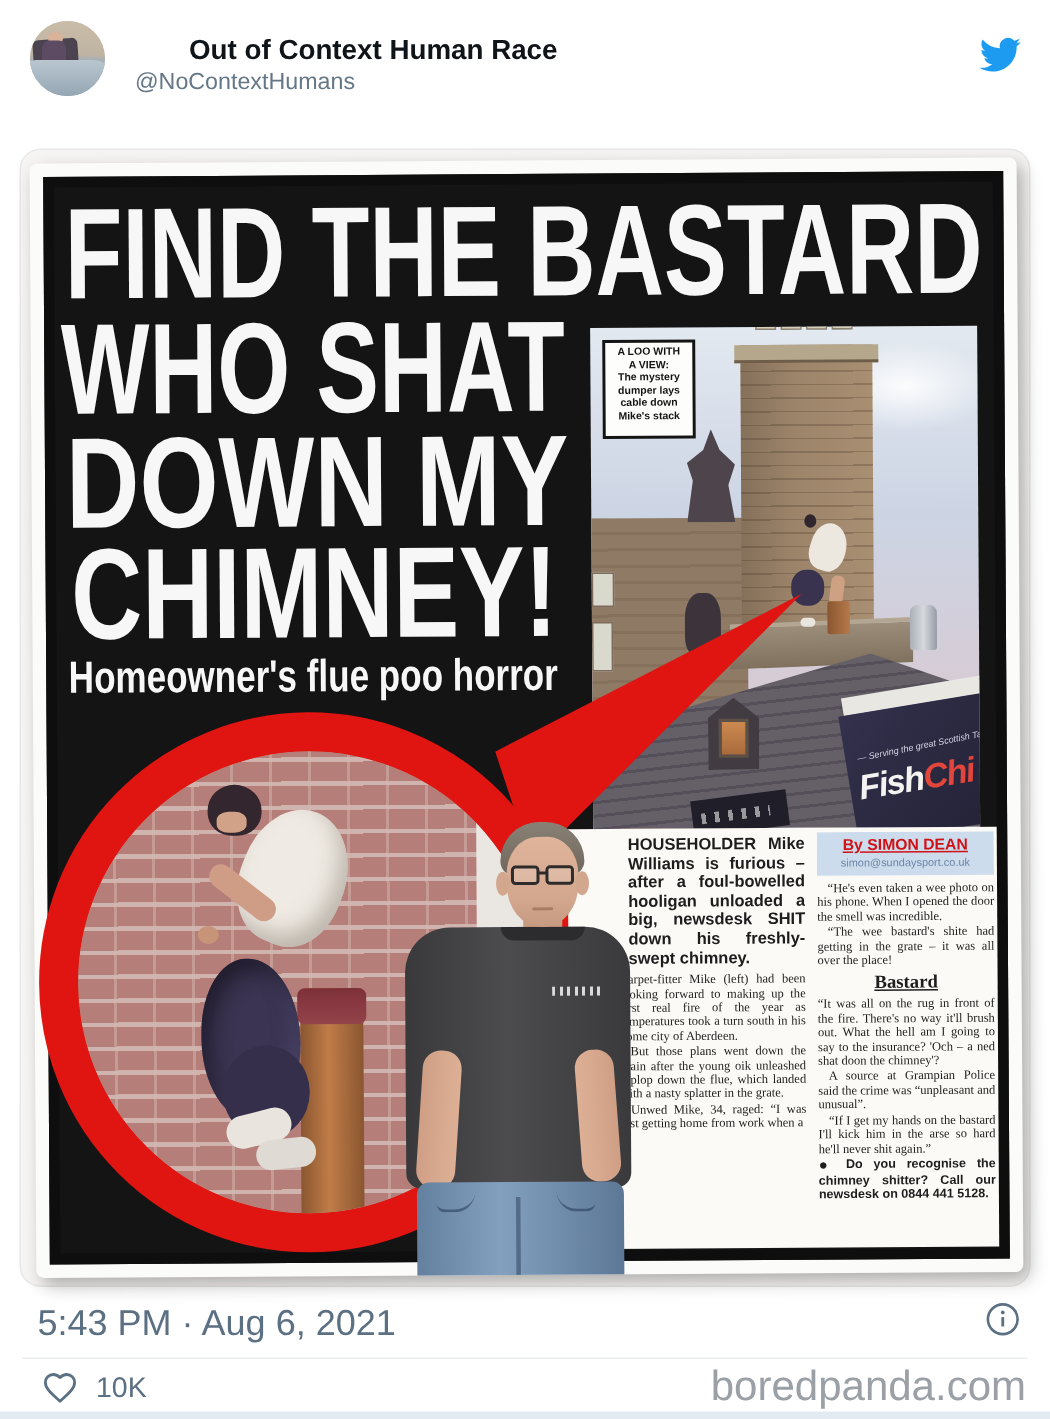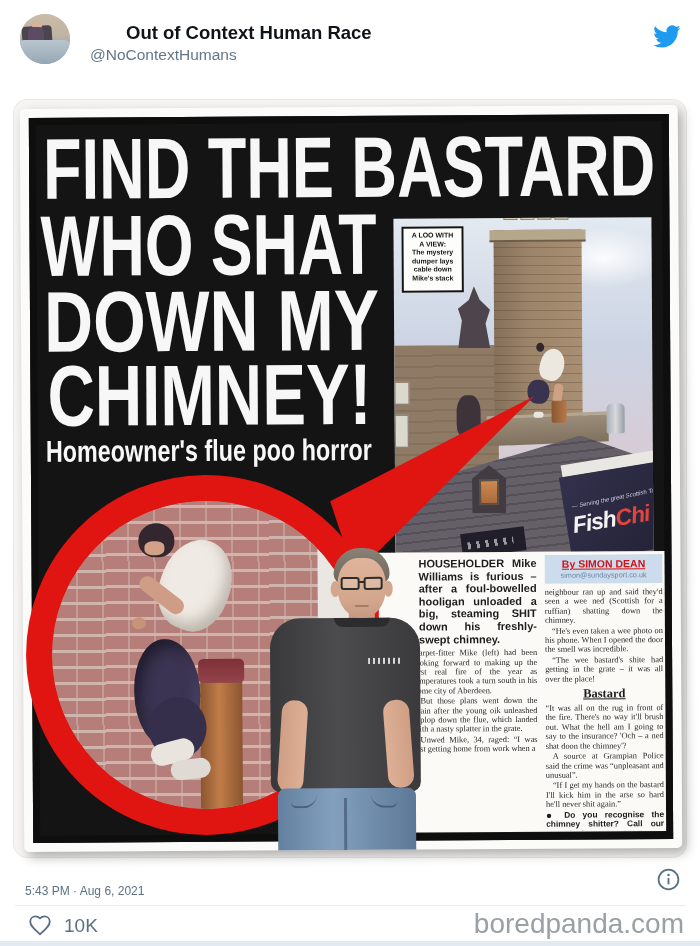--- a/index.html
+++ b/index.html
@@ -185,21 +185,21 @@
   .mk-jeans { position:absolute; left:7px; top:240px; width:138px; height:70px;
     background:linear-gradient(90deg,#64809f 0%,#84a0bf 40%,#6d89a8 75%,#5d7896 100%);
     border-radius:8px 8px 4px 4px; }
   .mk-fly { position:absolute; left:73px; top:250px; width:3px; height:58px; background:rgba(30,50,75,.45); }
   .mk-pocket-l { position:absolute; left:20px; top:244px; width:26px; height:16px;
     border-bottom:2px solid rgba(30,50,75,.5); border-radius:0 0 14px 6px; }
   .mk-pocket-r { position:absolute; left:100px; top:244px; width:26px; height:16px;
     border-bottom:2px solid rgba(30,50,75,.5); border-radius:0 0 6px 14px; }
 
   
-  .timestamp { position:absolute; left:25px; top:869px; font-size:12px; color:#5b7083;margin-top:15px; }
+  .timestamp { position:absolute; left:25px; top:869px; font-size:24px; color:#5b7083; }
   .info-icon { position:absolute; left:656px; top:867px; width:25px; height:25px; }
   .divider { position:absolute; left:15px; top:905px; width:670px; height:1px; background:#e9edf0; }
   .heart-icon { position:absolute; left:27px; top:912px; width:26px; height:26px; }
   .like-count { position:absolute; left:64px; top:915px; font-size:19px; color:#5b7083; }
   .watermark { position:absolute; right:16px; top:908px; font-size:28px; color:#9aa0a5; }
   .bottom-strip { position:absolute; left:0; top:941px; width:700px; height:5px; background:#e3eaf1; }
 </style>
 </head>
 <body>
 
@@ -290,31 +290,30 @@
             <div class="cm-jeans2"></div>
             <div class="cm-shoe1"></div>
             <div class="cm-shoe2"></div>
             <div class="cm-debris"></div>
           </div>
         </div>
 
         <div class="article">
           <div class="colL">
             <div class="spacer1"></div>
-            <p class="intro">HOUSEHOLDER Mike Williams is furious – after a foul-bowelled hooligan unloaded a big, steaming SHIT down his freshly-swept chimney.</p>
+            <p class="intro">HOUSEHOLDER Mike Williams is furious – after a foul-bowelled hooligan unloaded a big, newsdesk SHIT down his freshly-swept chimney.</p>
             <p class="serif-p noindent">Carpet-fitter Mike (left) had been looking forward to making up the first real fire of the year as temperatures took a turn south in his home city of Aberdeen.</p>
             <p class="serif-p">But those plans went down the drain after the young oik unleashed a plop down the flue, which landed with a nasty splatter in the grate.</p>
             <p class="serif-p">Unwed Mike, 34, raged: “I was just getting home from work when a</p>
           </div>
           <div class="colR">
             <div class="byline-box">
               <div class="byline-name">By SIMON DEAN</div>
               <div class="byline-email">simon@sundaysport.co.uk</div>
             </div>
-            <p class="serif-p noindent">neighbour ran up and said they'd seen a wee ned (Scottish for a ruffian) shatting down the chimney.</p>
             <p class="serif-p">“He's even taken a wee photo on his phone. When I opened the door the smell was incredible.</p>
             <p class="serif-p">“The wee bastard's shite had getting in the grate – it was all over the place!</p>
             <div class="crosshead">Bastard</div>
             <p class="serif-p noindent">“It was all on the rug in front of the fire. There's no way it'll brush out. What the hell am I going to say to the insurance? 'Och – a ned shat doon the chimney'?</p>
             <p class="serif-p">A source at Grampian Police said the crime was “unpleasant and unusual”.</p>
             <p class="serif-p">“If I get my hands on the bastard I'll kick him in the arse so hard he'll never shit again.”</p>
             <p class="callout"><span class="bullet">●</span><span> Do you recognise the chimney shitter? Call our newsdesk on 0844 441 5128.</span></p>
           </div>
         </div>
       </div>

